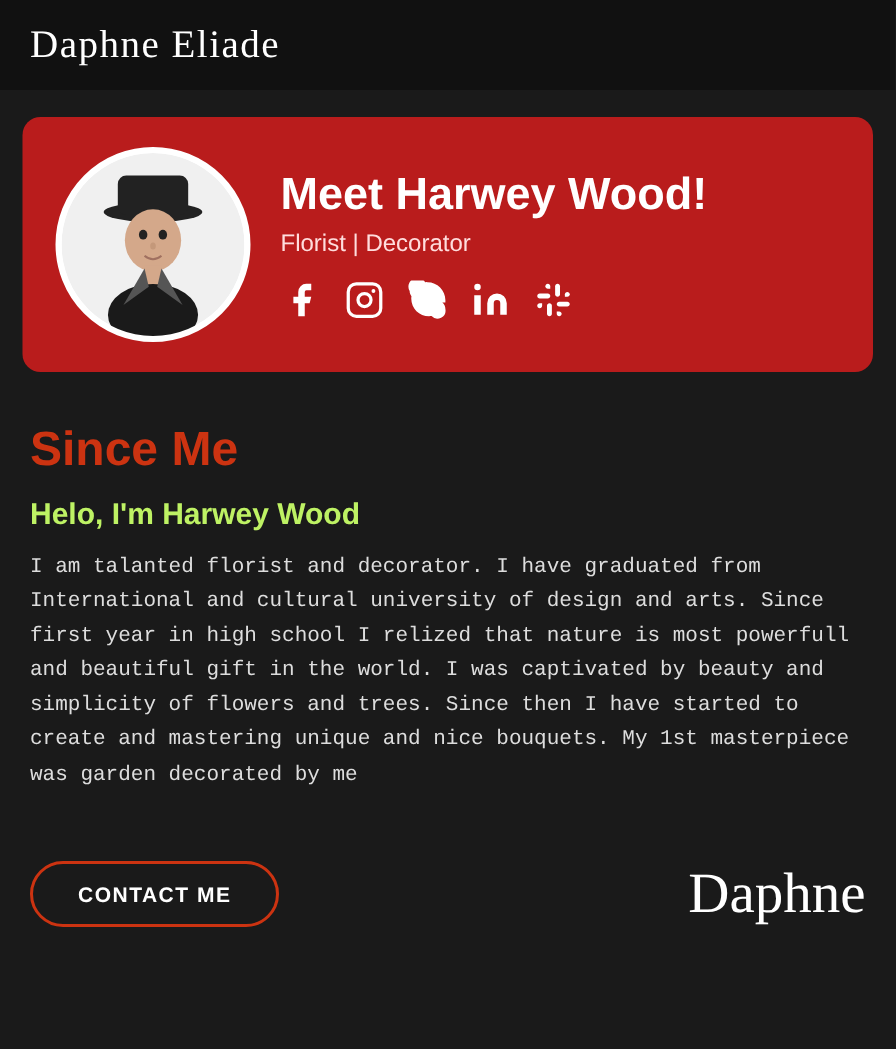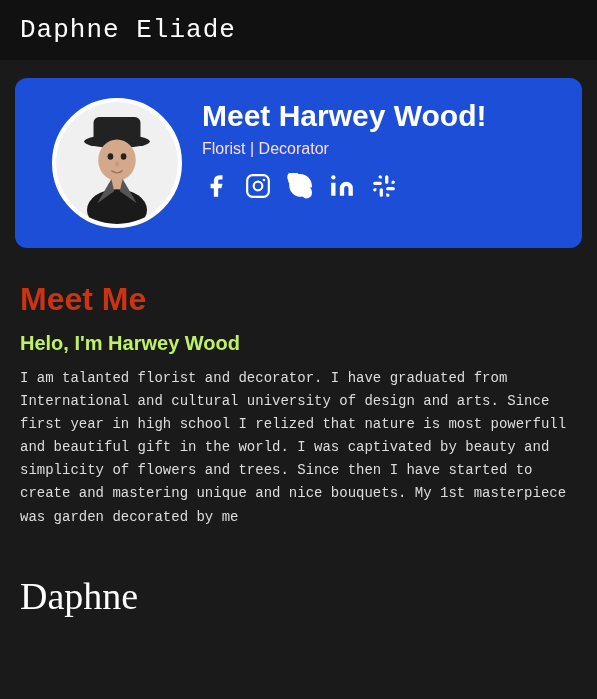--- a/index.html
+++ b/index.html
@@ -16,47 +16,47 @@
     .header {
       background-color: #111111;
       display: flex;
       align-items: center;
       justify-content: space-between;
       padding: 10px 20px;
       height: 60px;
     }
 
     .logo {
-      font-family: Liberation Mono, monospace;
+      font-family: Liberation Serif, serif;
       font-size: 26px;
       color: #ffffff;
       letter-spacing: 1px;
     }
 
     .nav {
       display: flex;
       gap: 30px;
     }
 
     .nav-item {
       color: #cc4422;
       font-size: 14px;
       font-family: Arial, sans-serif;
       cursor: pointer;
       text-decoration: none;
     }
 
     
     .hero-card {
-      background-color: #1d4ed8;
+      background-color: #b91c1c;
       border-radius: 12px;
       margin: 18px 15px;
-      padding: 20px 37px;
-      display: flex;
-      align-items: flex-start;
+      padding: 20px 22px;
+      display: flex;
+      align-items: center;
       gap: 20px;
     }
 
     .avatar-container {
       flex-shrink: 0;
     }
 
     .avatar {
       width: 130px;
       height: 130px;
@@ -255,20 +255,21 @@
           <path d="M15.5 19H14v1.5c0 .83.67 1.5 1.5 1.5s1.5-.67 1.5-1.5-.67-1.5-1.5-1.5z"></path>
           <path d="M10 9.5C10 8.67 9.33 8 8.5 8h-5C2.67 8 2 8.67 2 9.5S2.67 11 3.5 11h5c.83 0 1.5-.67 1.5-1.5z"></path>
           <path d="M8.5 5H10V3.5C10 2.67 9.33 2 8.5 2S7 2.67 7 3.5 7.67 5 8.5 5z"></path>
         </svg>
       </span>
     </div>
   </div>
 </div>
 
 <div class="about-section">
-  <h2 class="about-title">Meet Me</h2>
+  <h2 class="about-title">Since Me</h2>
   <h3 class="about-subtitle">Helo, I'm Harwey Wood</h3>
   <p class="about-text">I am talanted florist and decorator. I have graduated from International and cultural university of design and arts. Since first year in high school I relized that nature is most powerfull and beautiful gift in the world. I was captivated by beauty and simplicity of flowers and trees. Since then I have started to create and mastering unique and nice bouquets. My 1st masterpiece was garden decorated by me</p>
 </div>
 
 <div class="bottom-row">
+  <button class="contact-button">CONTACT ME</button>
   <div class="signature">Daphne</div>
 </div>
 
 </body></html>

